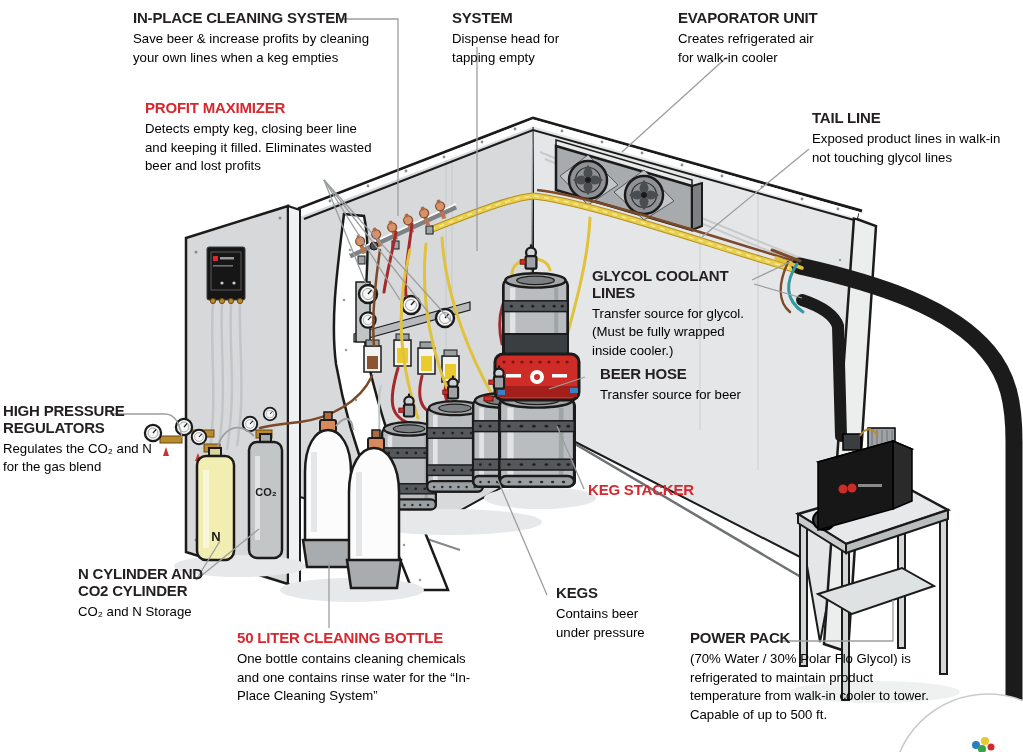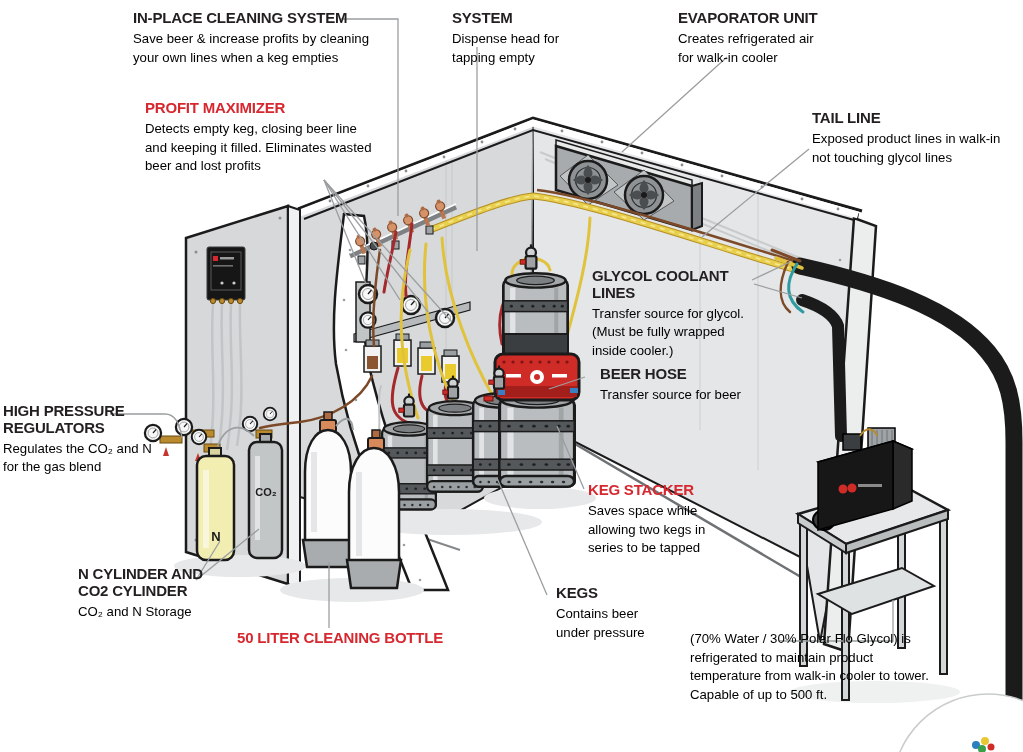--- a/index.html
+++ b/index.html
@@ -498,26 +498,27 @@
 <div class="callout" id="co-hp">
   <div class="co-title">HIGH PRESSURE REGULATORS</div>
   <div class="co-body">Regulates the CO₂ and N for the gas blend</div>
 </div>
 <div class="callout" id="co-ncyl">
   <div class="co-title">N CYLINDER AND CO2 CYLINDER</div>
   <div class="co-body">CO₂ and N Storage</div>
 </div>
 <div class="callout red" id="co-bottle">
   <div class="co-title">50 LITER CLEANING BOTTLE</div>
+  <div class="co-body">One bottle contains cleaning chemicals and one contains rinse water for the “In-Place Cleaning System”</div>
 </div>
 <div class="callout red" id="co-stacker">
   <div class="co-title">KEG STACKER</div>
-  <div class="co-body">Saves space while allowing two kegs in series to be tapped</div>
 </div>
 <div class="callout" id="co-kegs">
   <div class="co-title">KEGS</div>
   <div class="co-body">Contains beer under pressure</div>
 </div>
 <div class="callout" id="co-power">
+  <div class="co-title">POWER PACK</div>
   <div class="co-body">(70% Water / 30% Polar Flo Glycol) is refrigerated to maintain product temperature from walk-in cooler to tower. Capable of up to 500 ft.</div>
 </div>
 
 </div>
 
 </body></html>

